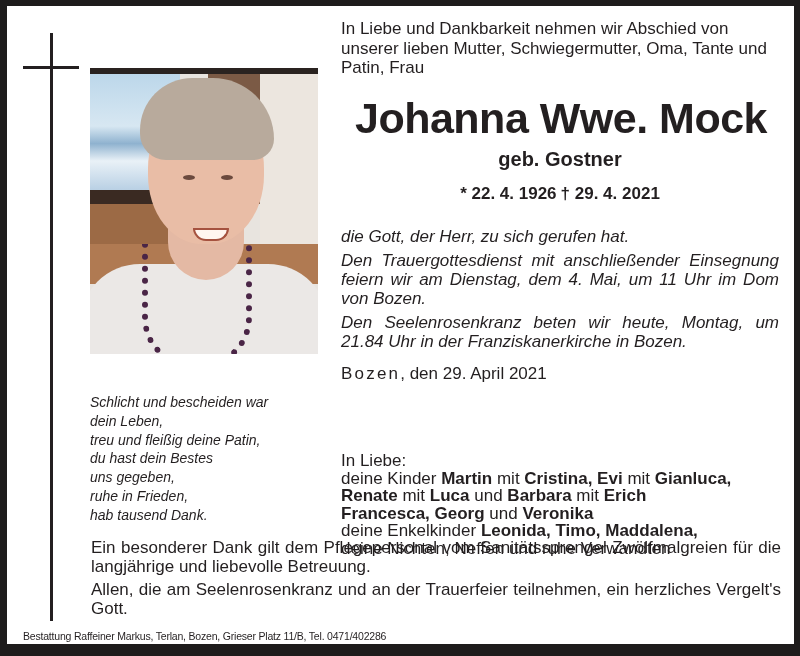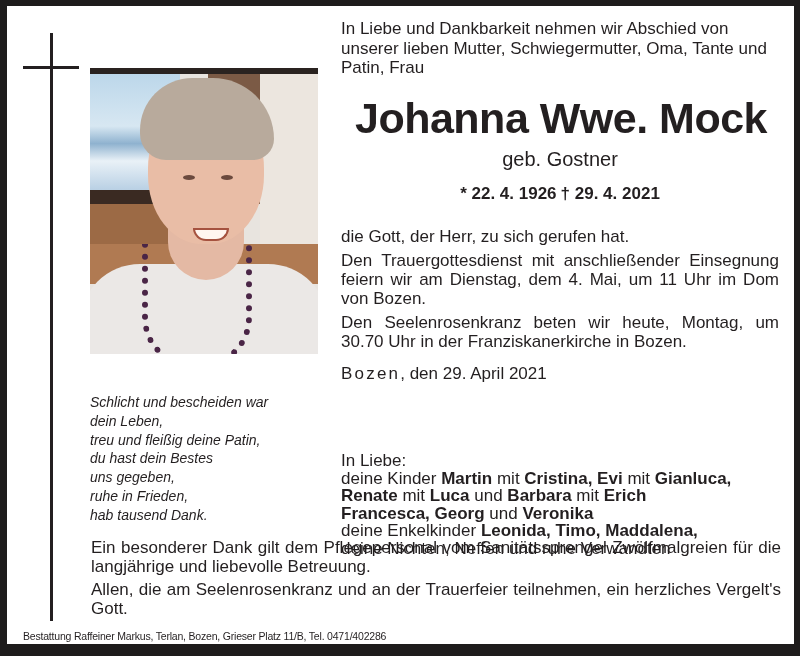--- a/index.html
+++ b/index.html
@@ -39,25 +39,25 @@
 
   .poem {
     position: absolute; left: 83px; top: 387px; width: 228px;
     text-align: left; font-style: italic; font-size: 14px; line-height: 18.8px;
   }
   .poem div { white-space: nowrap; }
 
   .right { position: absolute; left: 334px; width: 438px; }
   .intro { top: 13px; font-size: 17px; line-height: 19.5px; }
   .name { top: 88px; font-size: 43px; font-weight: bold; line-height: 48px; letter-spacing: -0.5px; text-align: center; width: 440px; }
-  .nee { top: 142px; font-size: 20px; font-weight: normal; text-align: center; }
+  .nee { top: 142px; font-size: 20px; font-weight: bold; text-align: center; }
   .dates { top: 178px; font-size: 17px; font-weight: bold; text-align: center; }
   .dates span + span { margin-left: 4px; }
   .body-text { top: 221px; font-size: 17px; line-height: 19px; text-align: justify; }
-  .body-text p { margin: 0 0 5px 0; }
+  .body-text p { margin: 0 0 5px 0; font-style: italic; }
   .place-date { top: 358px; font-size: 17px; }
   .place-date .spaced { letter-spacing: 2.2px; }
   .family { top: 402px; font-size: 17px; line-height: 17.5px; margin-top: 44px; }
   .family b { font-weight: bold; }
 
   .thanks { position: absolute; left: 84px; top: 533px; width: 690px; font-size: 17px; line-height: 18.5px; text-align: justify; }
   .thanks p { margin: 0 0 5px 0; }
   .footer { position: absolute; left: 16px; top: 624px; font-size: 10.5px; letter-spacing: -0.2px; }
 </style>
 </head>
@@ -98,21 +98,21 @@
   <div class="right intro">In Liebe und Dankbarkeit nehmen wir Abschied von unserer lieben Mutter, Schwiegermutter, Oma, Tante und Patin, Frau</div>
   <div class="right name">Johanna Wwe. Mock</div>
   <div class="right nee">geb. Gostner</div>
   <div class="right dates">
     <span>* 22. 4. 1926</span><span>† 29. 4. 2021</span>
   </div>
 
   <div class="right body-text">
     <p>die Gott, der Herr, zu sich gerufen hat.</p>
     <p>Den Trauergottesdienst mit anschließender Einsegnung feiern wir am Dienstag, dem 4. Mai, um 11 Uhr im Dom von Bozen.</p>
-    <p>Den Seelenrosenkranz beten wir heute, Montag, um 30.70 Uhr in der Franziskanerkirche in Bozen.</p>
+    <p>Den Seelenrosenkranz beten wir heute, Montag, um 21.84 Uhr in der Franziskanerkirche in Bozen.</p>
   </div>
 
   <div class="right place-date">
     <span class="spaced">Bozen</span><span>, den 29. April 2021</span>
   </div>
 
   <div class="right family">
     <div>In Liebe:</div>
     <div>
       <span>deine Kinder</span>

